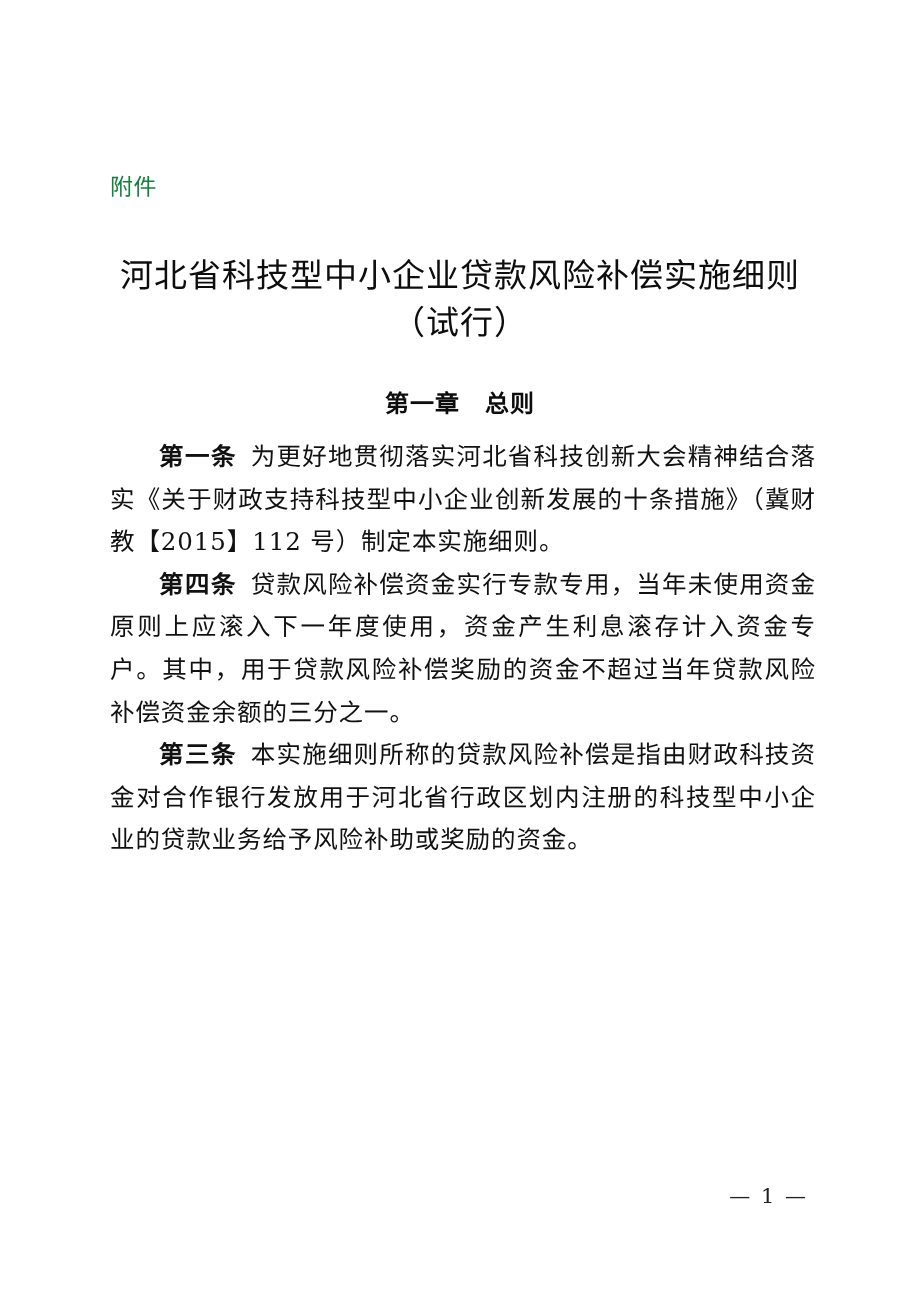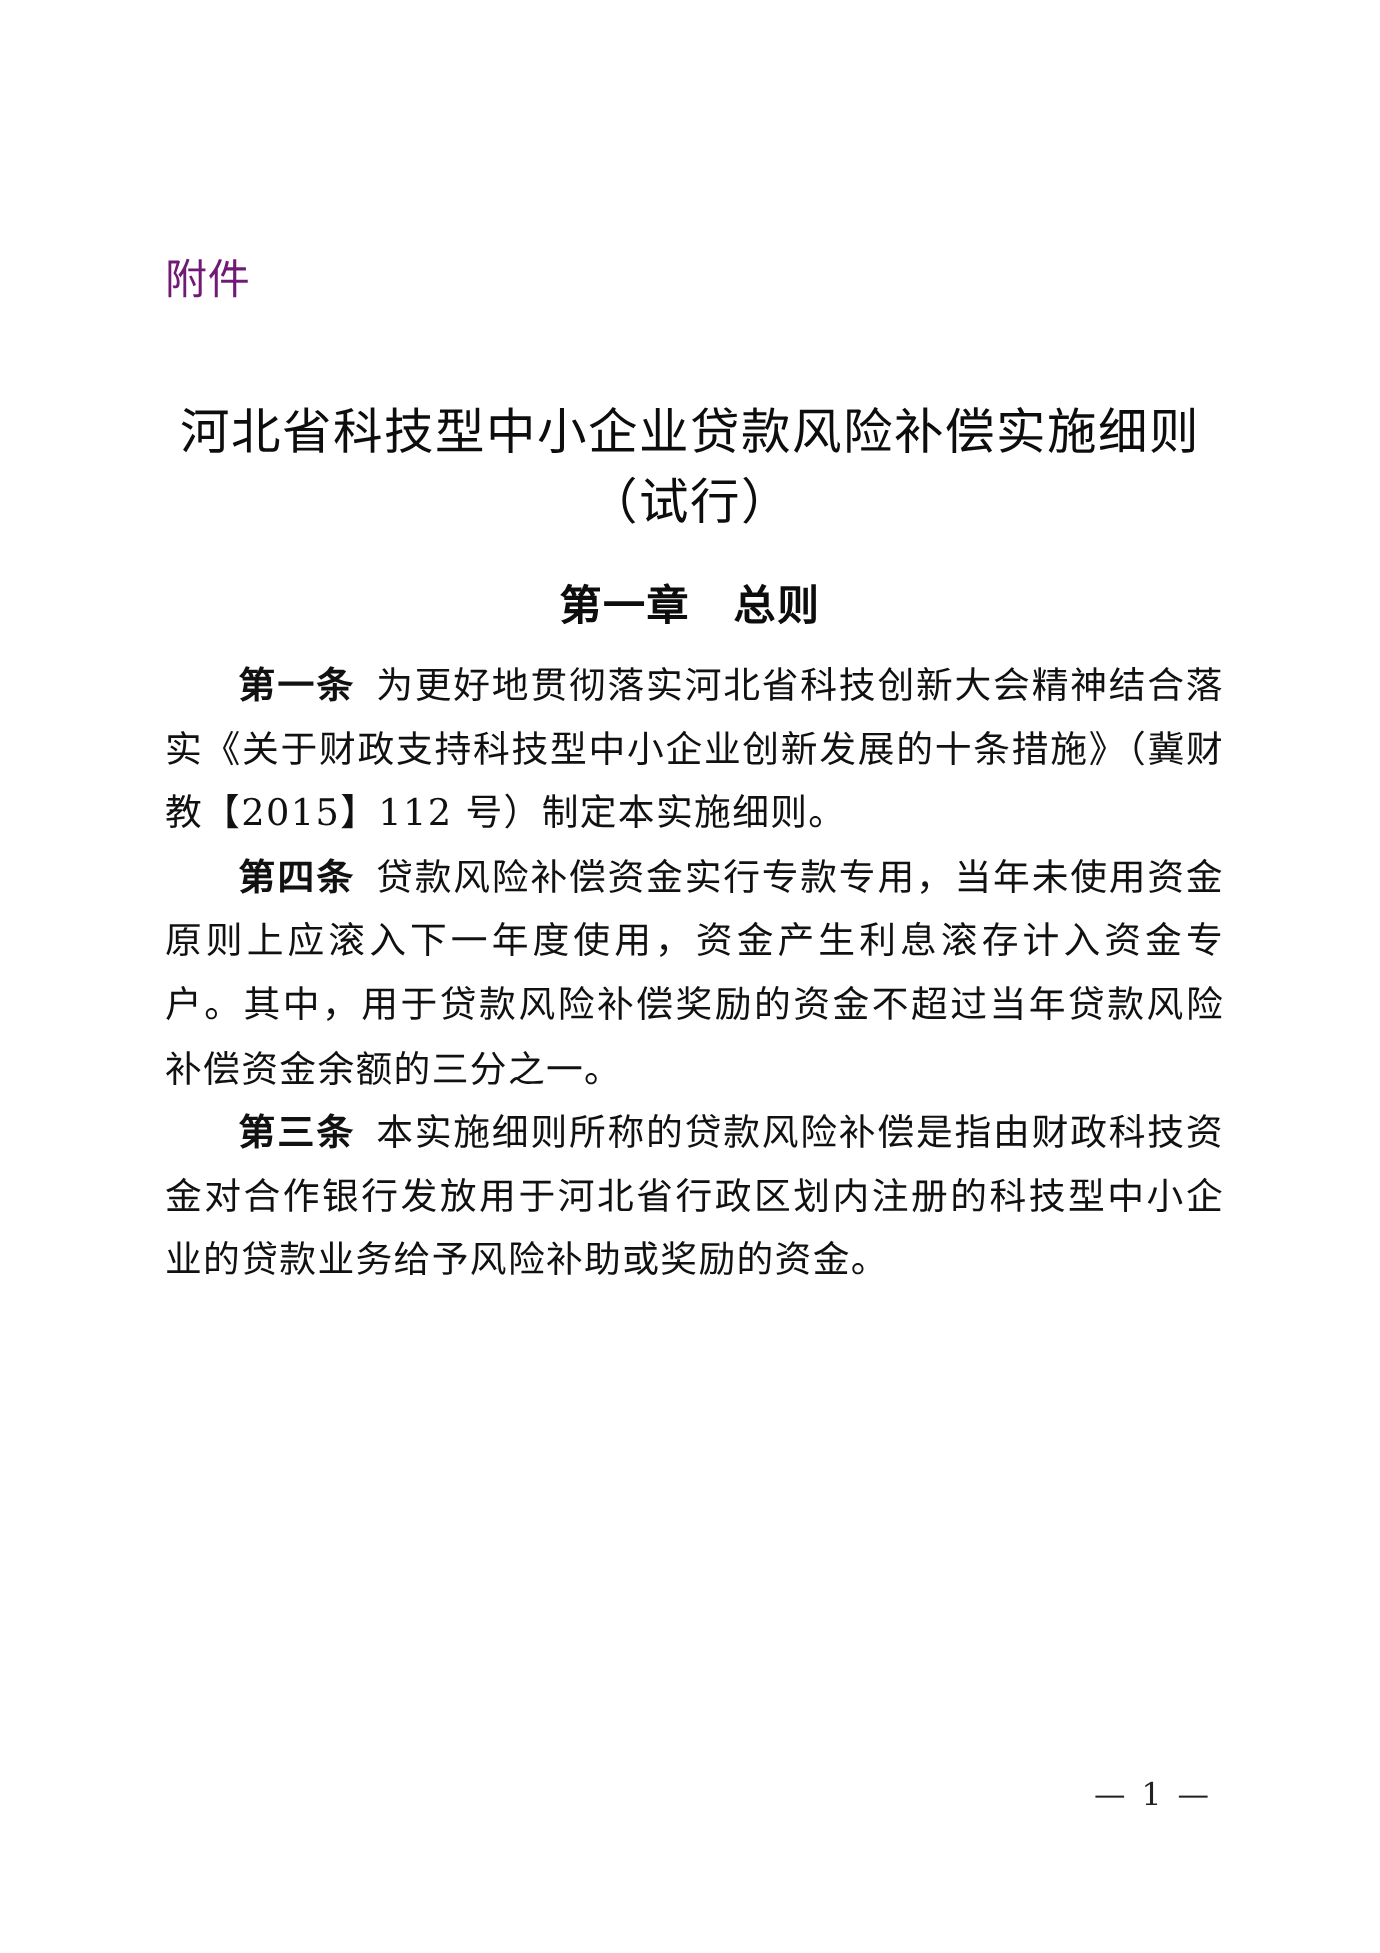--- a/index.html
+++ b/index.html
@@ -19,32 +19,32 @@
     font-family: "DejaVu Sans", "Liberation Sans", sans-serif;
     color: #000000;
   }
 
   
   .attach-label {
     position: absolute;
     left: 110px;
     top: 172px;
     font-family: "DejaVu Sans", "Liberation Sans", sans-serif;
-    font-size: 28px;
+    font-size: 23px;
     line-height: 30px;
     letter-spacing: 0.5px;
-    color: #701a75;
+    color: #15803d;
     white-space: nowrap;
   }
 
   
   .doc-title {
     position: absolute;
     left: 70px;
-    top: 264px;
+    top: 252px;
     width: 780px;
     text-align: center;
     font-family: "DejaVu Sans", "Liberation Sans", sans-serif;
     font-size: 33px;
     line-height: 47px;
     font-weight: 500;
     letter-spacing: 1.0px;
     color: #0d0d0d;
   }
   .doc-title .line2 {
@@ -52,21 +52,21 @@
   }
 
   
   .chapter-heading {
     position: absolute;
     left: 70px;
     top: 387px;
     width: 780px;
     text-align: center;
     font-family: "DejaVu Sans", "Liberation Sans", sans-serif;
-    font-size: 28px;
+    font-size: 24px;
     line-height: 34px;
     font-weight: 700;
     letter-spacing: 1px;
     color: #0d0d0d;
   }
 
   
   .body-region {
     position: absolute;
     left: 110px;

